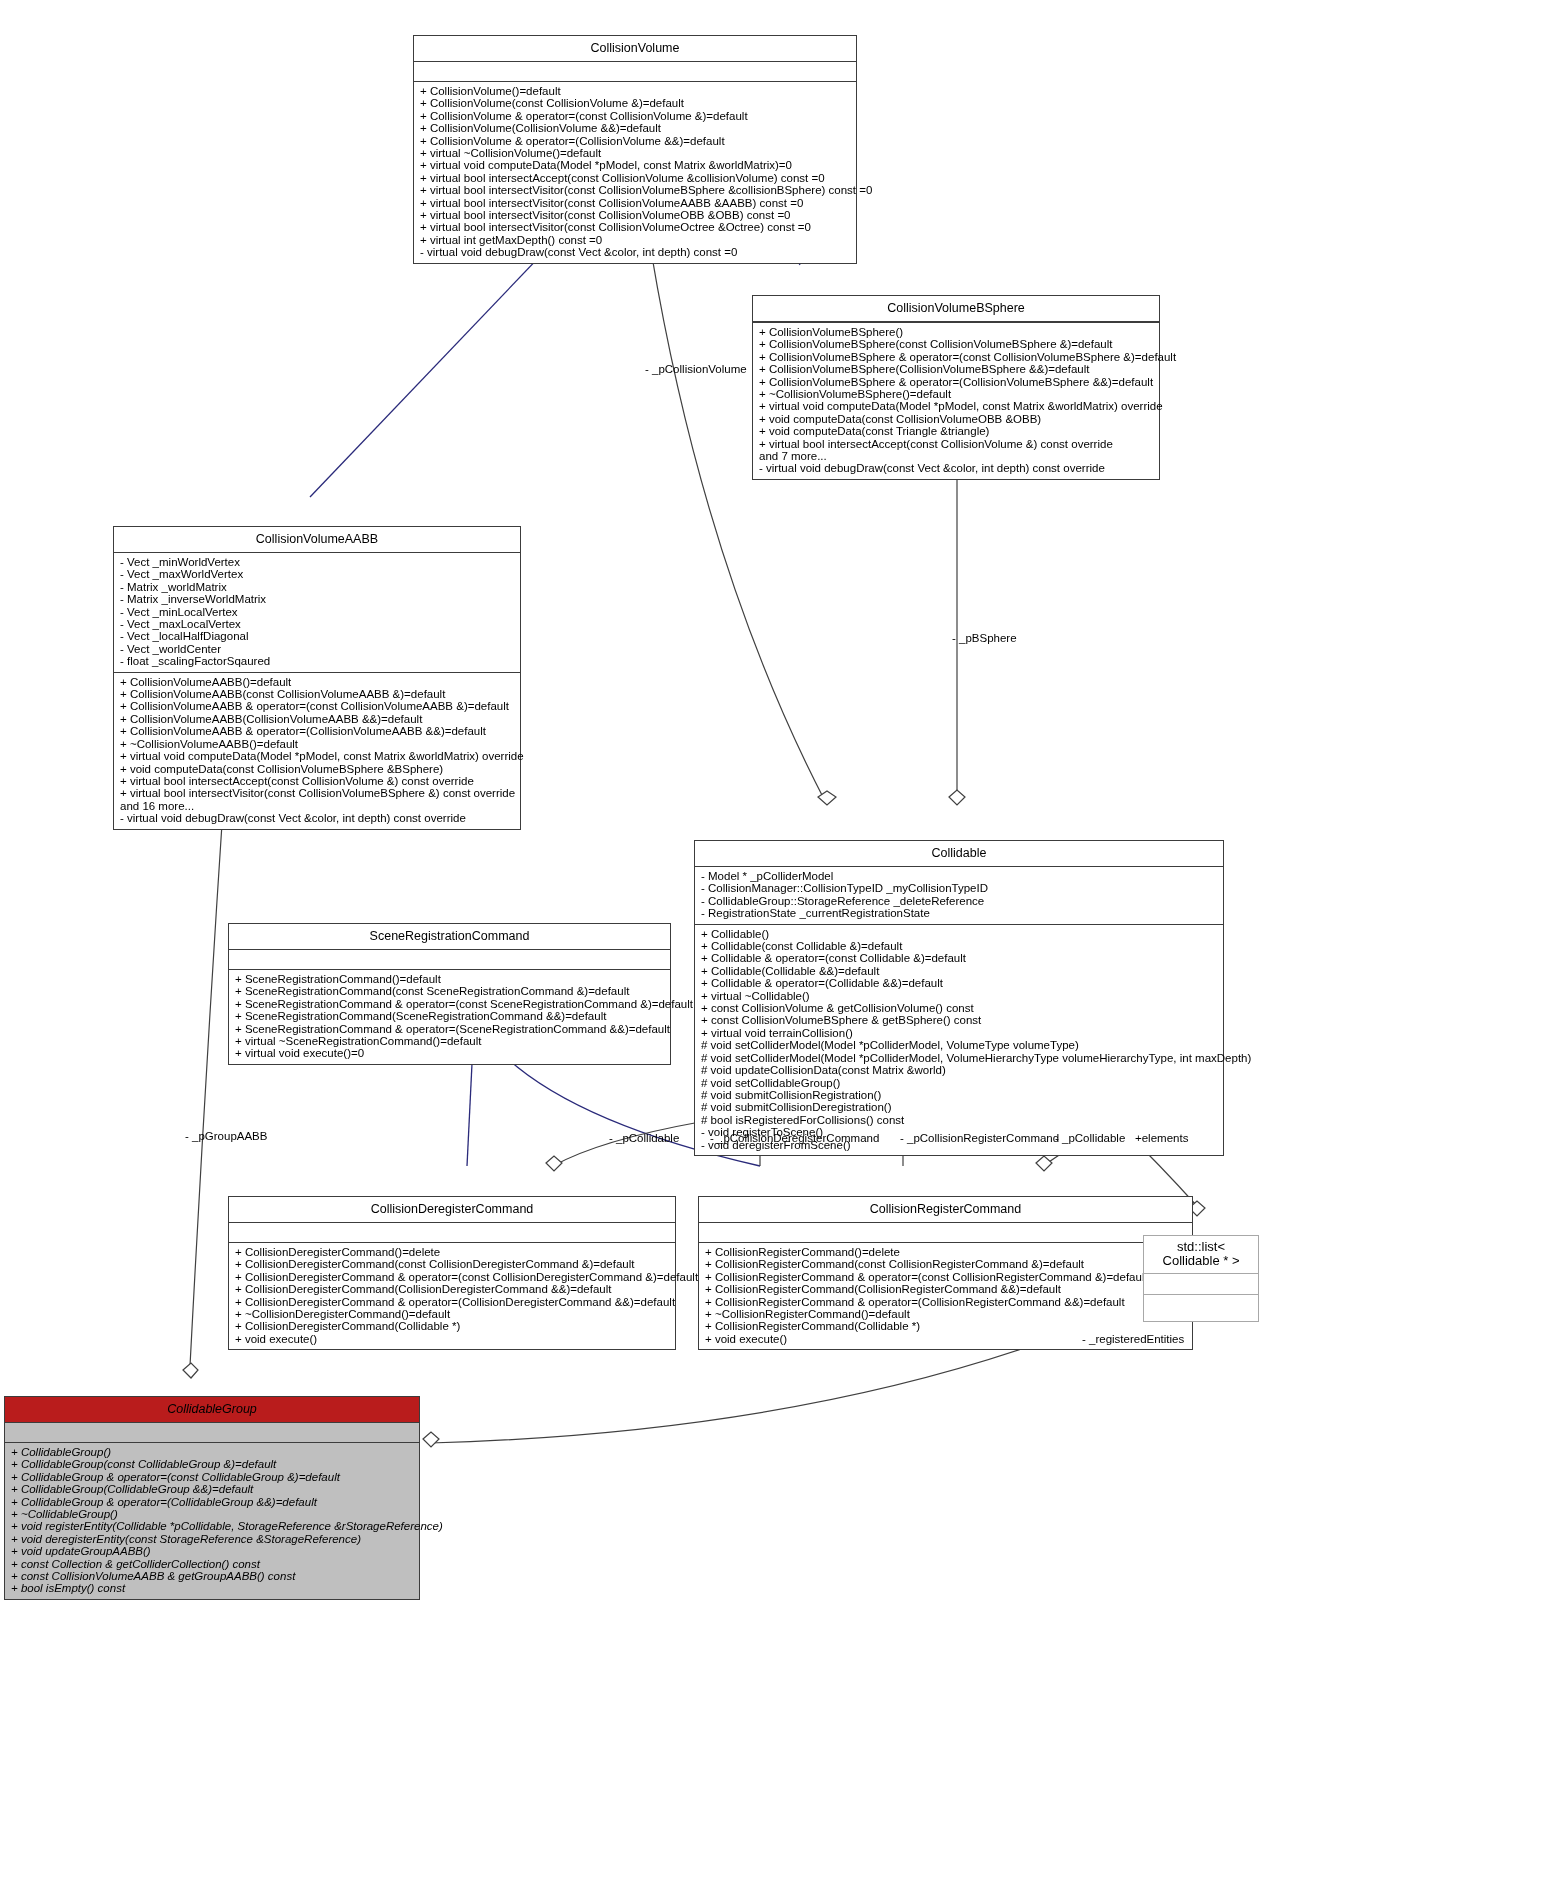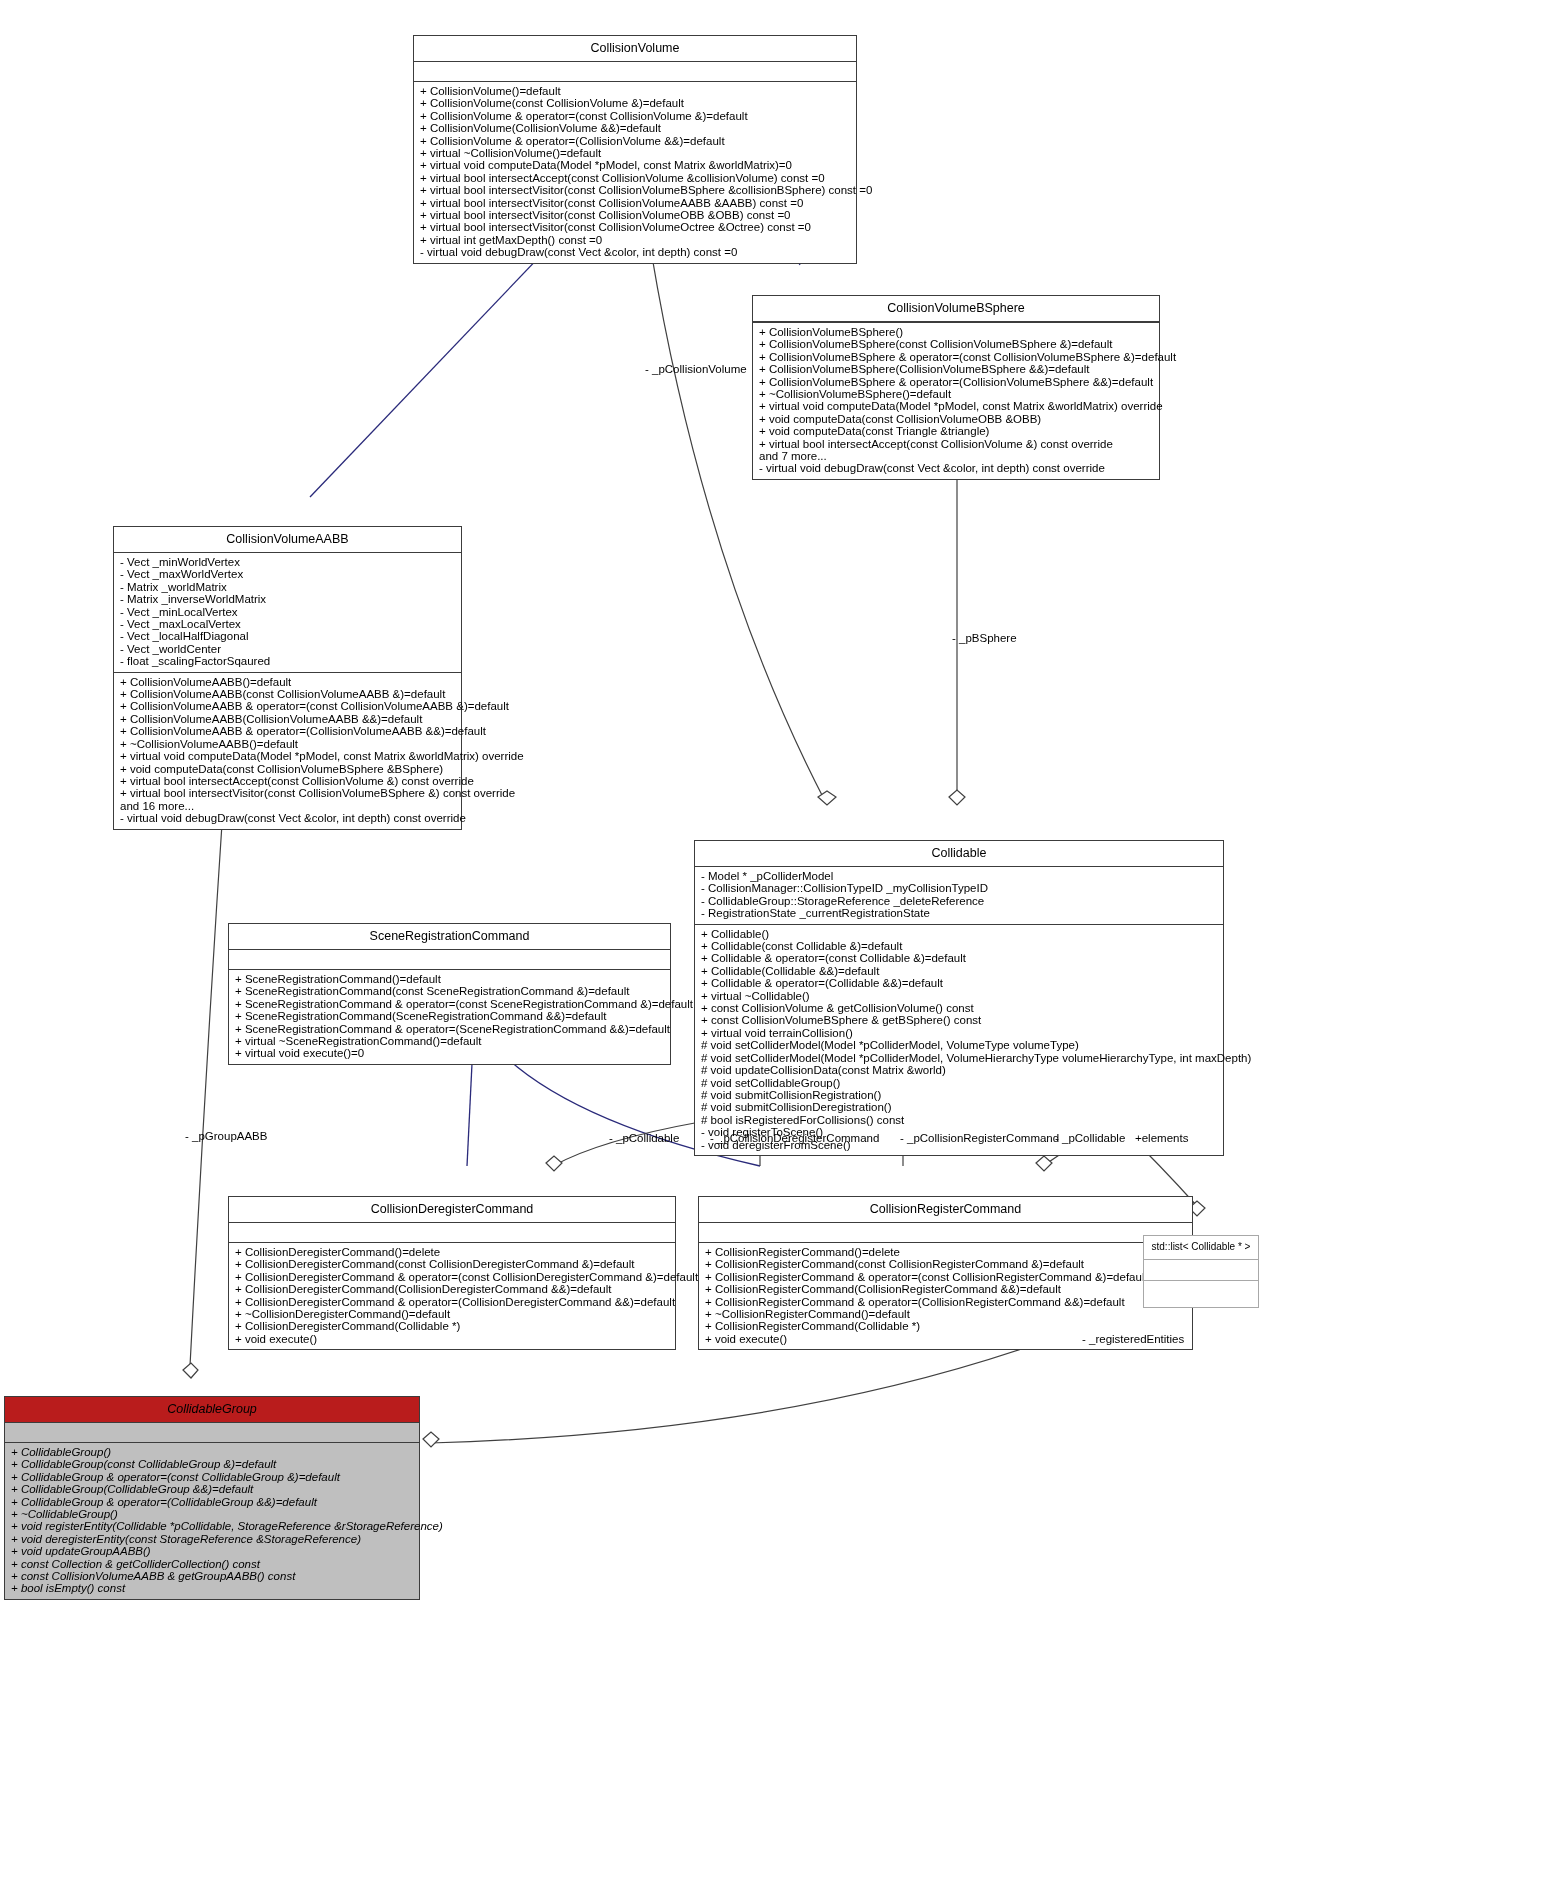--- a/index.html
+++ b/index.html
@@ -136,21 +136,21 @@
         <div class="row">+ ~CollisionVolumeBSphere()=default</div>
         <div class="row">+ virtual void computeData(Model *pModel, const Matrix &amp;worldMatrix) override</div>
         <div class="row">+ void computeData(const CollisionVolumeOBB &amp;OBB)</div>
         <div class="row">+ void computeData(const Triangle &amp;triangle)</div>
         <div class="row">+ virtual bool intersectAccept(const CollisionVolume &amp;) const override</div>
         <div class="row">and 7 more...</div>
         <div class="row">- virtual void debugDraw(const Vect &amp;color, int depth) const override</div>
       </div>
   </div>
 
-  <div class="uml" style="left:113px;top:496px;width:349px;">
+  <div class="uml" style="left:113px;top:496px;width:408px;">
     <div class="title">CollisionVolumeAABB</div>
     <div class="sep"></div>
     <div class="compart">
         <div class="row">- Vect _minWorldVertex</div>
         <div class="row">- Vect _maxWorldVertex</div>
         <div class="row">- Matrix _worldMatrix</div>
         <div class="row">- Matrix _inverseWorldMatrix</div>
         <div class="row">- Vect _minLocalVertex</div>
         <div class="row">- Vect _maxLocalVertex</div>
         <div class="row">- Vect _localHalfDiagonal</div>
@@ -256,21 +256,21 @@
         <div class="row">+ CollisionRegisterCommand &amp; operator=(const CollisionRegisterCommand &amp;)=default</div>
         <div class="row">+ CollisionRegisterCommand(CollisionRegisterCommand &amp;&amp;)=default</div>
         <div class="row">+ CollisionRegisterCommand &amp; operator=(CollisionRegisterCommand &amp;&amp;)=default</div>
         <div class="row">+ ~CollisionRegisterCommand()=default</div>
         <div class="row">+ CollisionRegisterCommand(Collidable *)</div>
         <div class="row">+ void execute()</div>
       </div>
   </div>
 
   <div class="uml plain" style="left:1143px;top:1205px;width:116px;">
-    <div class="title" style="padding:4px 3px 5px 3px;font-size:10px;">std::list&lt; Collidable * &gt;</div>
+    <div class="title" style="padding:4px 3px 5px 3px;font-size:13px;">std::list&lt; Collidable * &gt;</div>
     <div class="sep"></div>
     <div class="compart">
       <div class="row empty" style="height:13px;"></div>
     </div>
     <div class="sep"></div>
     <div class="compart">
       <div class="row empty" style="height:19px;"></div>
     </div>
   </div>
 

